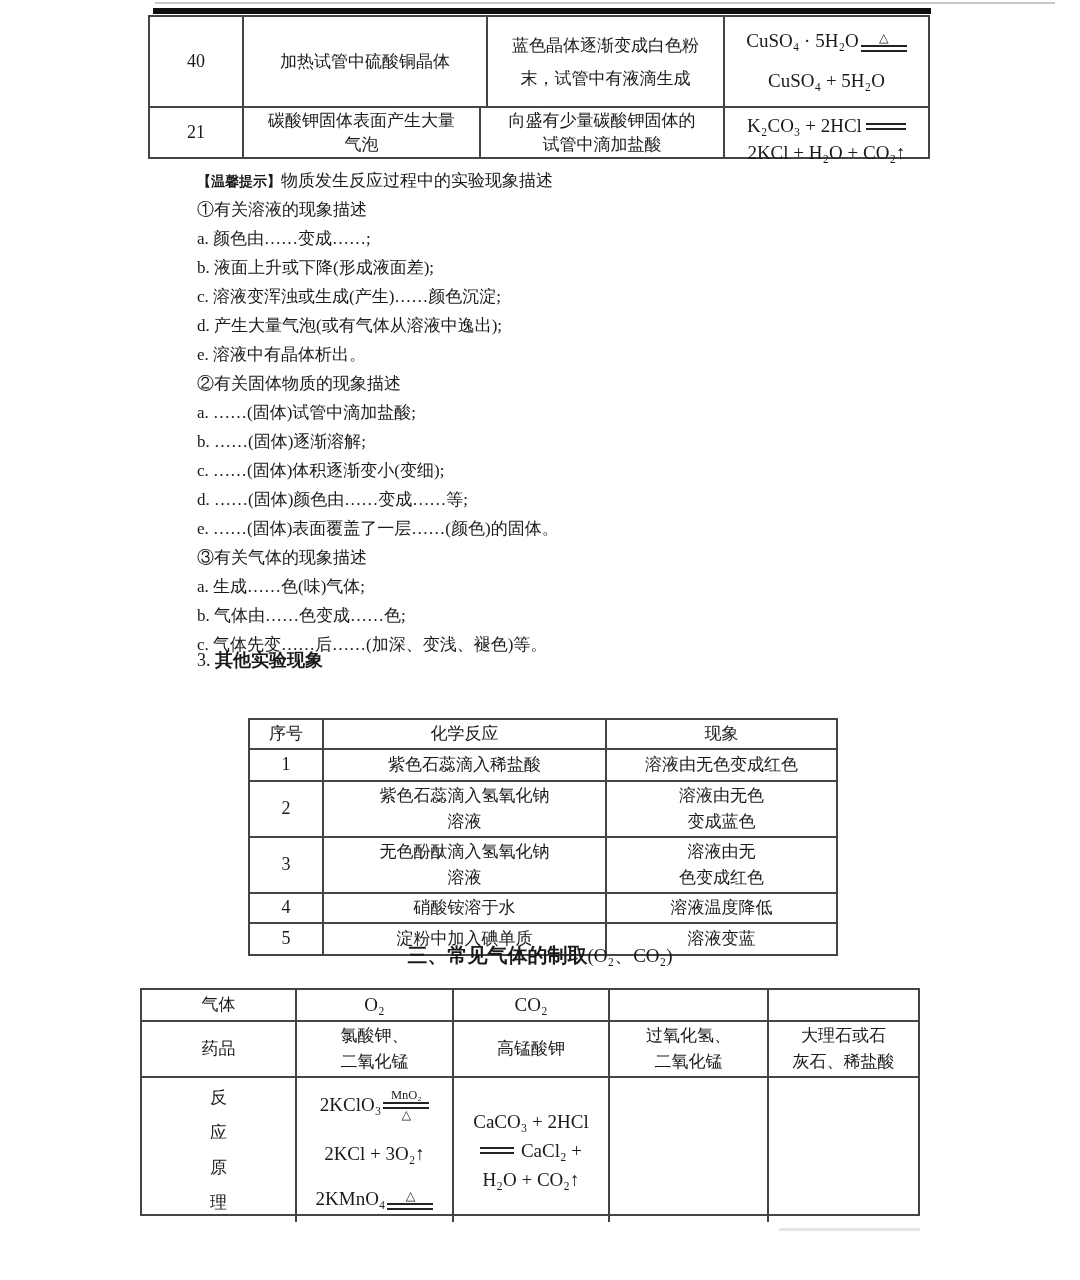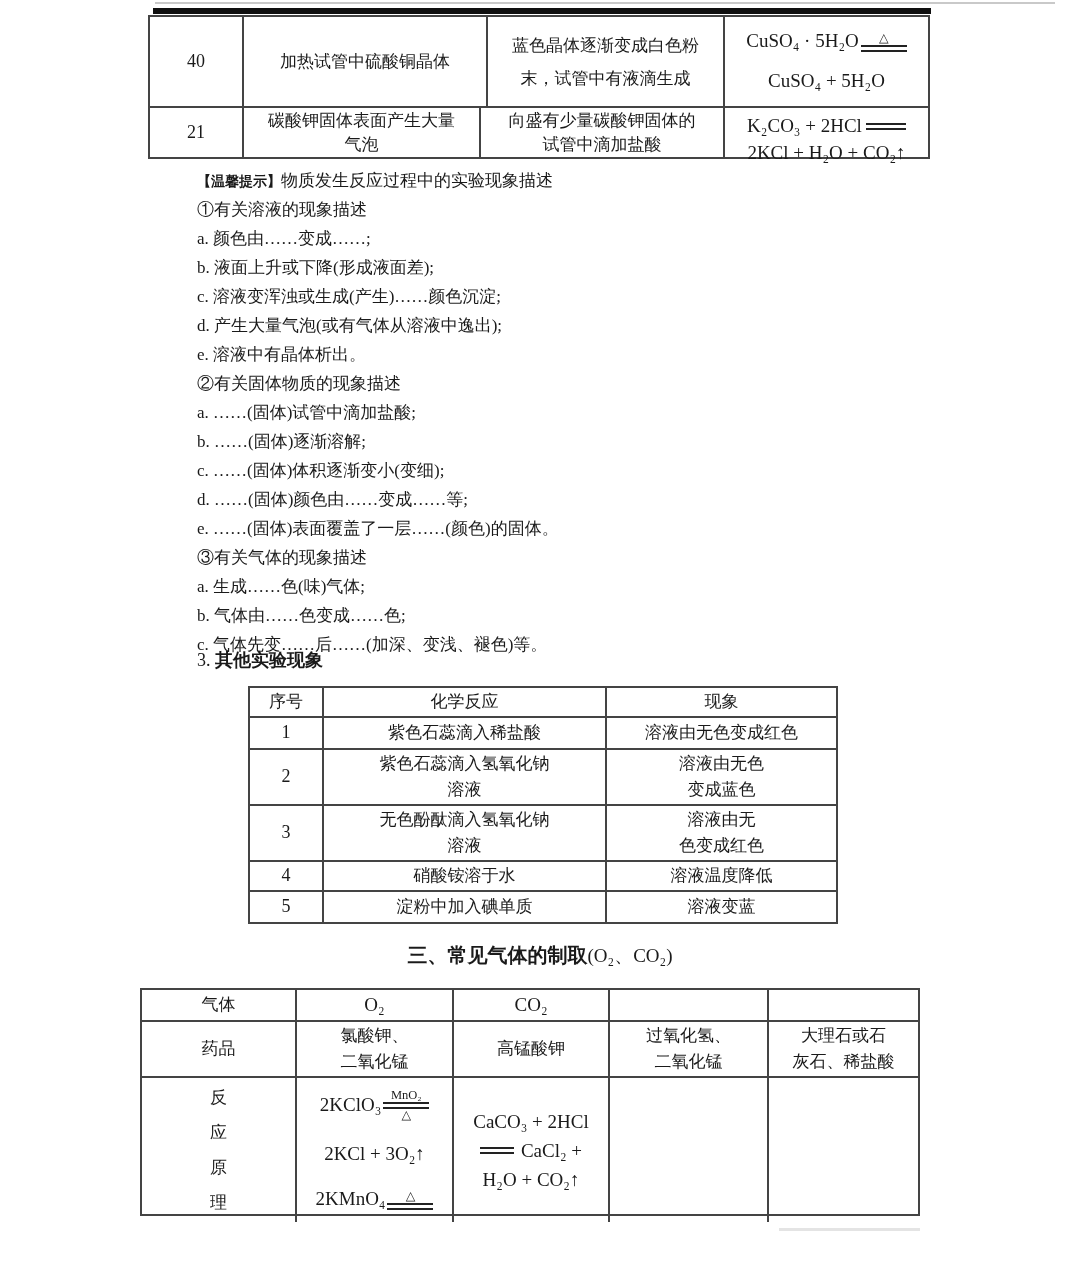--- a/index.html
+++ b/index.html
@@ -52,21 +52,21 @@
 
   
   .top-tbl { left:148px; top:15px; width:782px; }
   .top-tbl .r1 { height:91px; }
   .top-tbl .r2 { height:49px; }
   .top-tbl .c1 { width:94px; }
   .top-tbl .c2 { width:244px; }
   .top-tbl .c3 { width:237px; }
   .top-tbl .c4 { flex:1; }
 
-  .mid-tbl { left:248px; top:686px; width:590px; }
+  .mid-tbl { left:248px; top:718px; width:590px; }
   .mid-tbl .hrow { height:30px; }
   .mid-tbl .c1 { width:74px; }
   .mid-tbl .c2 { width:283px; }
   .mid-tbl .c3 { flex:1; }
 
   .gas-tbl { left:140px; top:988px; width:780px; height:228px; display:flex; flex-direction:column; }
   .gas-tbl .r1 { height:32px; }
   .gas-tbl .r2 { height:56px; }
   .gas-tbl .r3 { flex:1; }
   .gas-tbl .c1 { width:155px; }

